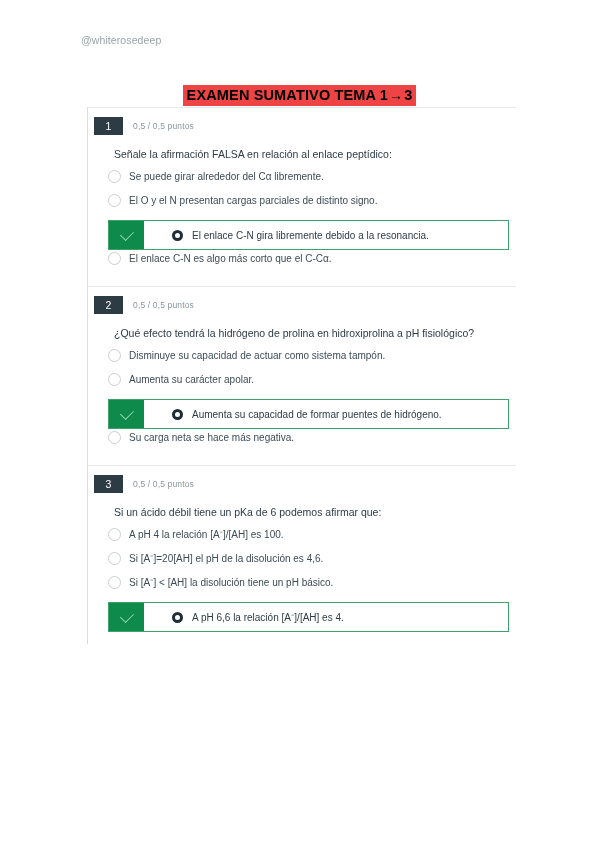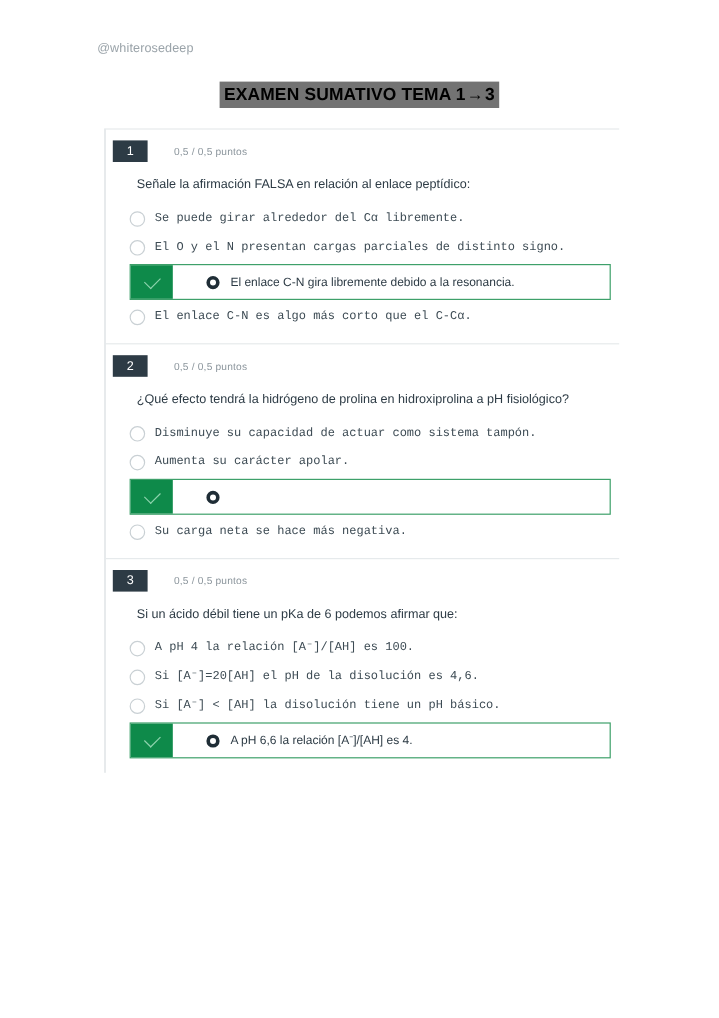--- a/index.html
+++ b/index.html
@@ -36,28 +36,29 @@
   
   .title-wrap {
     position: absolute;
     left: 0;
     top: 68px;
     width: 599px;
     text-align: center;
   }
   .title-hl {
     display: inline-block;
-    background: #737373;
+    background: #ef4444;
     color: #000000;
     font-size: 14.5px;
     font-weight: bold;
     letter-spacing: .15px;
     padding: 3px 4px 4px 4px;
     line-height: 14px;
     white-space: nowrap;
+    margin-top: 17px;
   }
   .arrow-glyph {
     font-weight: bold;
     font-size: 14px;
     padding: 0 1px;
   }
 
   
   .quiz {
     position: absolute;
@@ -90,45 +91,44 @@
     font-size: 10.5px;
     display: flex;
     align-items: center;
     justify-content: center;
     margin-left: 6px;
     flex: none;
   }
   .qpoints {
     font-size: 8.5px;
     color: #8b959c;
-    margin-left: 22px;
+    margin-left: 10px;
     letter-spacing: .15px;
     white-space: nowrap;
     text-align: center;
   }
   .qtext {
     font-size: 10.5px;
     font-weight: normal;
     color: #2d3b45;
     margin: 12px 0 0 26px;
     line-height: 14px;
   }
 
   .answers {
     margin-top: 9px;
   }
 
   
   .ans {
     display: flex;
-    align-items: center;
+    align-items: flex-start;
     height: 24px;
     margin-left: 20px;
     padding-left: 0;
-    font-family: Liberation Mono, monospace;
   }
   .radio-empty {
     width: 11px;
     height: 11px;
     border: 1px solid #c9d0d4;
     border-radius: 50%;
     background: #fff;
     flex: none;
     margin-right: 8px;
   }
@@ -249,20 +249,21 @@
           <div class="ans">
             <span class="radio-empty"></span>
             <span class="ans-text">Aumenta su carácter apolar.</span>
           </div>
           <div class="ans-correct">
             <div class="check-block">
               <span class="check-glyph"></span>
             </div>
             <div class="correct-body">
               <span class="radio-filled"></span>
+              <span class="correct-text">Aumenta su capacidad de formar puentes de hidrógeno.</span>
             </div>
           </div>
           <div class="ans">
             <span class="radio-empty"></span>
             <span class="ans-text">Su carga neta se hace más negativa.</span>
           </div>
         </div>
       </div>
       <div class="qdivider"></div>
       <div class="question">

